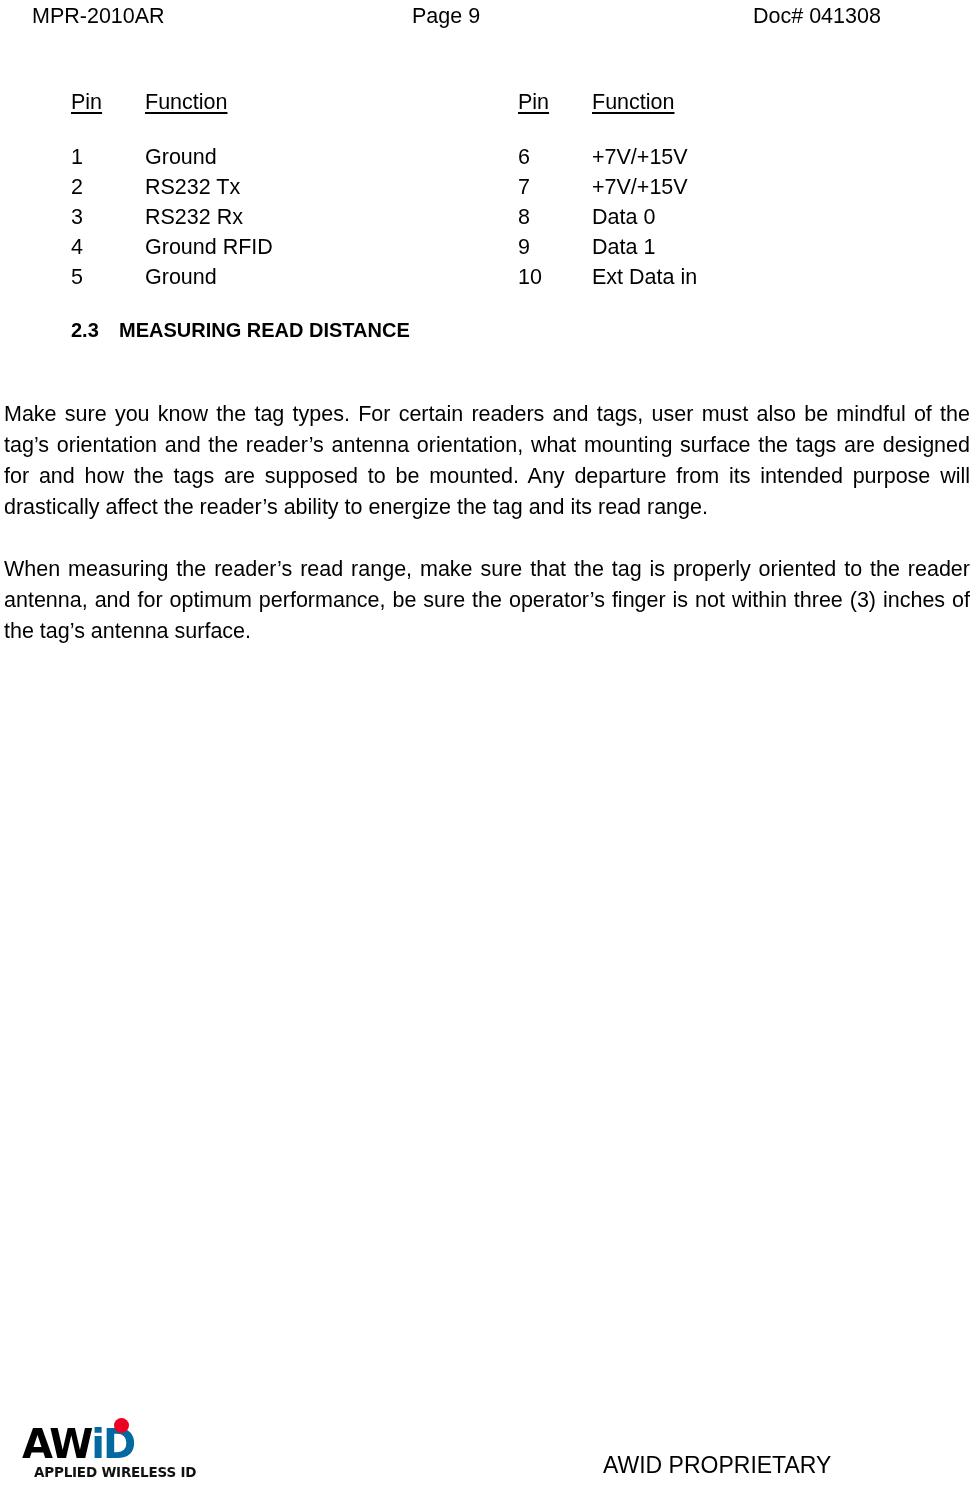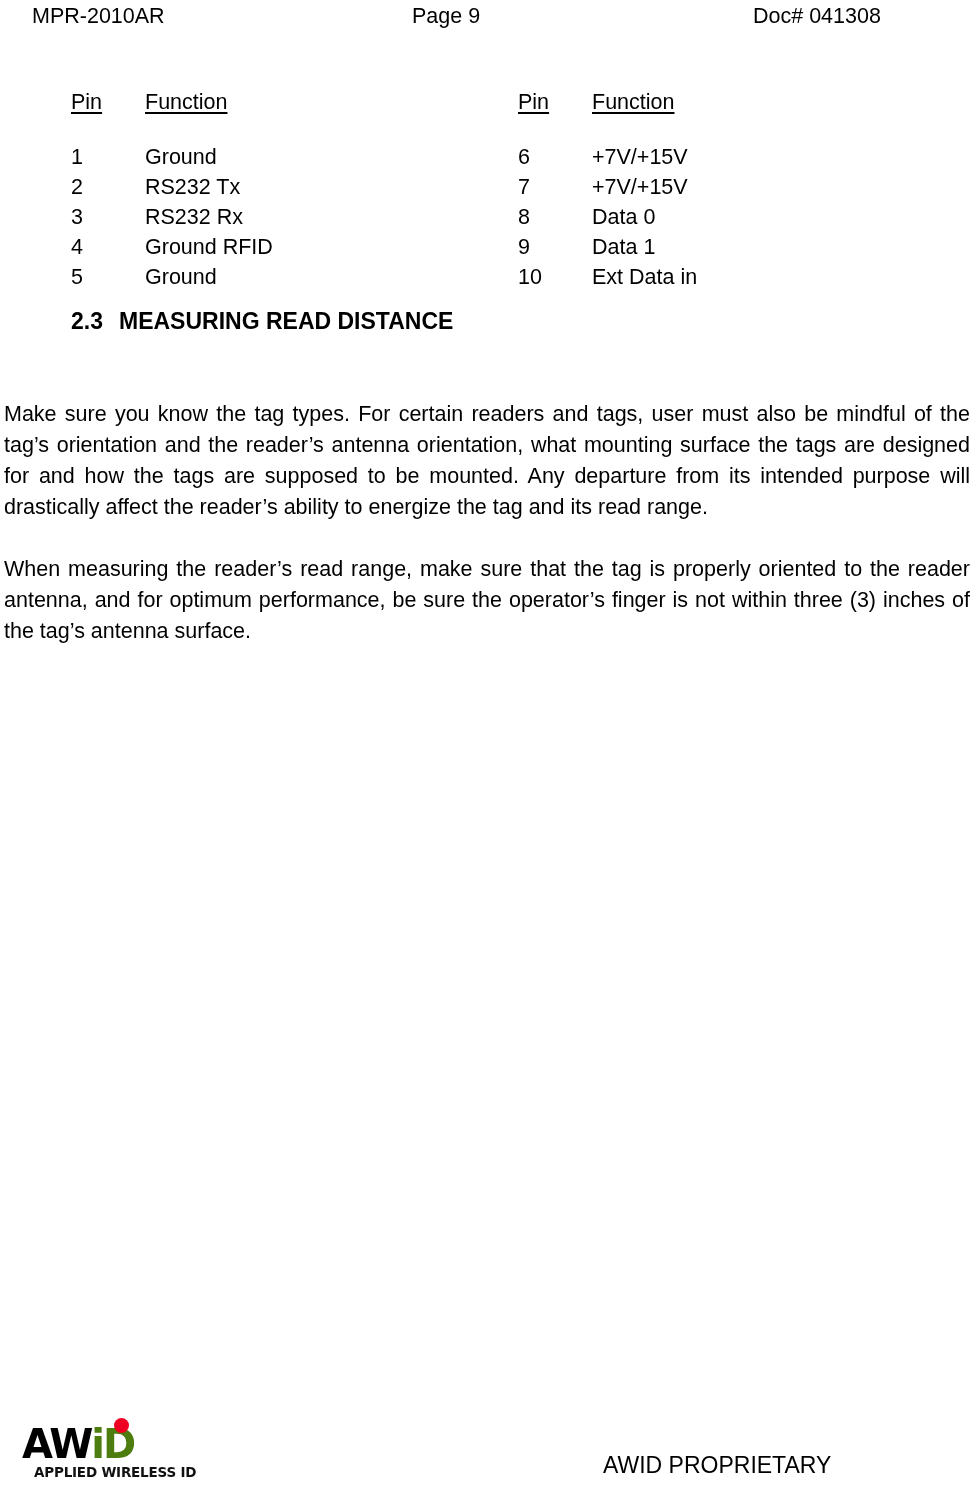--- a/index.html
+++ b/index.html
@@ -91,23 +91,23 @@
     position: absolute;
     top: 0px;
     white-space: nowrap;
   }
   .pin-row .col-pin  { left: 0px;  }
   .pin-row .col-func { left: 74px; }
 
   
   #section-heading {
     position: absolute;
-    top: 308px;
+    top: 319px;
     left: 71px;
-    font-size: 23px;
+    font-size: 20px;
     font-weight: bold;
     white-space: nowrap;
   }
   #section-heading .sec-num {
     display: inline-block;
     width: 48px;
   }
 
   
   .body-para {
@@ -146,21 +146,21 @@
     width: 170px;
     height: 44px;
     font-family: "DejaVu Sans", sans-serif;
     font-weight: bold;
     font-size: 40px;
     letter-spacing: -2px;
     line-height: 44px;
     white-space: nowrap;
   }
   #awid-logo .logo-aw { color: #000000; }
-  #awid-logo .logo-id { color: #4d7c0f; }
+  #awid-logo .logo-id { color: #0369a1; }
   #awid-logo .logo-dot {
     position: absolute;
     left: 92px;
     top: 0px;
     width: 15px;
     height: 15px;
     border-radius: 50%;
     background: #ee0022;
   }
   #awid-logo .logo-tagline {

